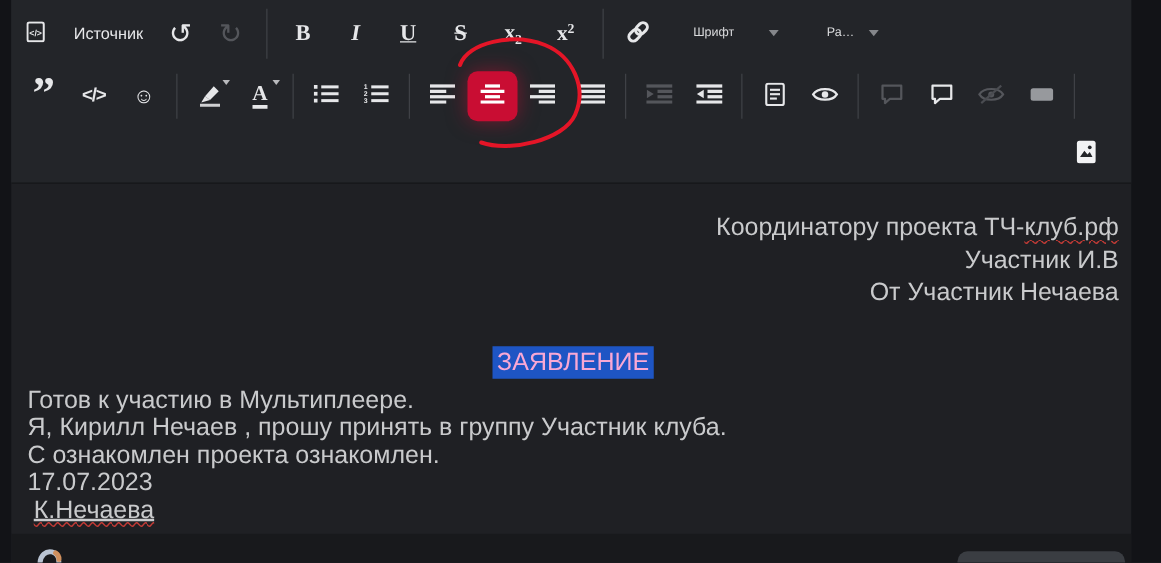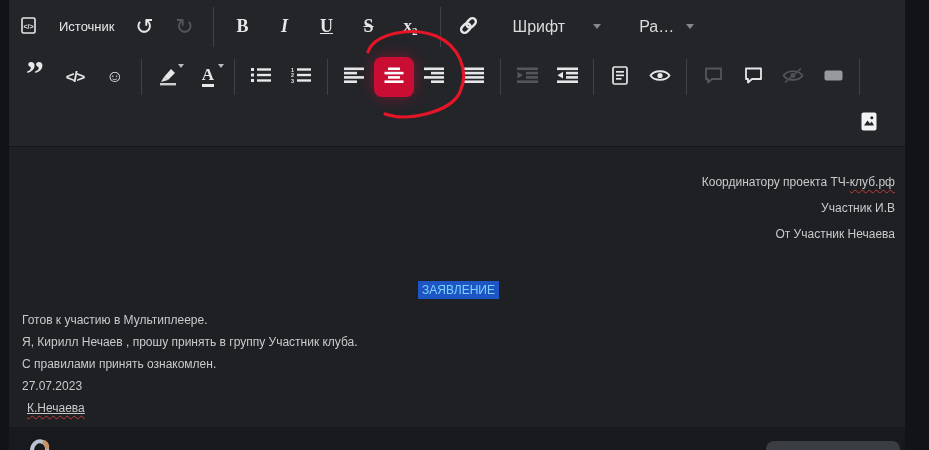--- a/index.html
+++ b/index.html
@@ -34,37 +34,37 @@
   .serifL { font-family:"Liberation Serif", serif; font-weight:bold; font-size:18px; }
   .it { font-style:italic; }
   .un { text-decoration:underline; }
   .st { text-decoration:line-through; }
   .script-base { font-family:"Liberation Serif", serif; font-weight:bold; font-size:17px; }
   .sub-n { font-family:"Liberation Serif", serif; font-weight:bold; font-size:11px; vertical-align:-4px; }
   .sup-n { font-family:"Liberation Serif", serif; font-weight:bold; font-size:11px; vertical-align:6px; }
 
   .src-label { font-size:13px; color:#e6e7e9; margin-left:23px; }
   .dd { display:flex; align-items:center; height:40px; border:none; background:transparent; cursor:pointer; flex:none; }
-  .dd-label { font-size:16px; color:#dadbdd; }
+  .dd-label { font-size:10px; color:#dadbdd; }
   .caret { width:0; height:0; border-left:4px solid transparent; border-right:4px solid transparent; border-top:5px solid #85878b; margin-left:28px; }
   .mini-caret { position:absolute; top:7px; right:4px; width:0; height:0;
     border-left:3.5px solid transparent; border-right:3.5px solid transparent; border-top:4px solid #b9babd; }
 
   .active-red { background:#c90d33; border-radius:8px; width:40px; box-shadow:0 0 16px rgba(201,13,51,.5); }
 
   .quote-glyph { font-family:"Liberation Serif", serif; font-weight:bold; font-size:36px; line-height:0; height:18px; display:inline-block; overflow:visible; transform:translateY(6px); }
   .code-glyph { font-size:15px; font-weight:bold; letter-spacing:-1px; }
   .emoji-glyph { font-size:17px; }
   .colorA { font-family:"Liberation Serif", serif; font-weight:bold; font-size:17px; border-bottom:3px solid #e6e7e9; padding-bottom:1px; line-height:1; }
 
   
-  .content { height:280px; padding:22px 10px 0 13px; color:#c9cacc; font-size:12px; }
+  .content { height:280px; padding:22px 10px 0 13px; color:#c9cacc; font-size:20px; }
   .recipient { text-align:right; line-height:26px; }
   .title-line { text-align:center; margin-top:32px; line-height:22px; }
-  .selection { background:#1e55c4; color:#7dd3fc; padding:2px 4px; }
+  .selection { background:#1e55c4; color:#f9a8d4; padding:2px 4px; }
   .bodytext { margin-top:8px; line-height:22px; }
   .sig { padding-left:5px;text-decoration:underline; }
   .misspell { text-decoration:underline; text-decoration-style:wavy; text-decoration-color:#c33a35; text-decoration-thickness:1px; text-underline-offset:3px; }
 
   
   .footer { position:absolute; left:0; bottom:0; width:896px; height:23px; background:#18191c; overflow:hidden; }
   .footer-logo { position:absolute; left:19px; top:11px; }
   .footer-btn { position:absolute; right:5px; top:14px; width:134px; height:20px; background:#3a3d42; border:none; border-radius:8px; cursor:pointer; }
 
   
@@ -104,20 +104,23 @@
           <span class="serifL it">I</span>
         </button>
       <button class="tbtn narrow">
           <span class="serifL un">U</span>
         </button>
       <button class="tbtn narrow">
           <span class="serifL st">S</span>
         </button>
       <button class="tbtn narrow">
         <span><span class="script-base">x</span><span class="sub-n">2</span></span>
+      </button>
+      <button class="tbtn narrow">
+        <span><span class="script-base">x</span><span class="sup-n">2</span></span>
       </button>
 
       <div class="sep"></div>
 
       <button class="tbtn">
         <span>
           <svg width="19" height="19" viewBox="0 0 19 19">
               <g transform="rotate(-45 9.5 9.5)" fill="none" stroke="#e6e7e9" stroke-width="2.4">
                 <rect x="0.5" y="6" width="10.5" height="7" rx="3.5"></rect>
                 <rect x="8" y="6" width="10.5" height="7" rx="3.5"></rect>
@@ -354,22 +357,22 @@
       <div>От Участник Нечаева</div>
     </div>
 
     <div class="title-line">
       <span class="selection">ЗАЯВЛЕНИЕ</span>
     </div>
 
     <div class="bodytext">
       <div>Готов к участию в Мультиплеере.</div>
       <div>Я, Кирилл Нечаев , прошу принять в группу Участник клуба.</div>
-      <div>С правилами принять ознакомлен.</div>
-      <div>27.07.2023</div>
+      <div>С ознакомлен проекта ознакомлен.</div>
+      <div>17.07.2023</div>
       <div class="sig"><span class="misspell">К.Нечаева</span></div>
     </div>
   </div>
 
   <div class="footer">
     <span class="footer-logo">
       <svg width="26" height="14" viewBox="0 0 26 14">
           <path d="M4 13 C4 6, 9 2.5, 13.5 3.5 C17.5 4.4, 19.5 8, 19 13" fill="none" stroke="#b9c3d2" stroke-width="4" stroke-linecap="round"></path>
           <path d="M16.5 4.3 C18.3 5.4, 19.3 7.5, 19.2 9.5" fill="none" stroke="#d0905e" stroke-width="4" stroke-linecap="round"></path>
         </svg>

